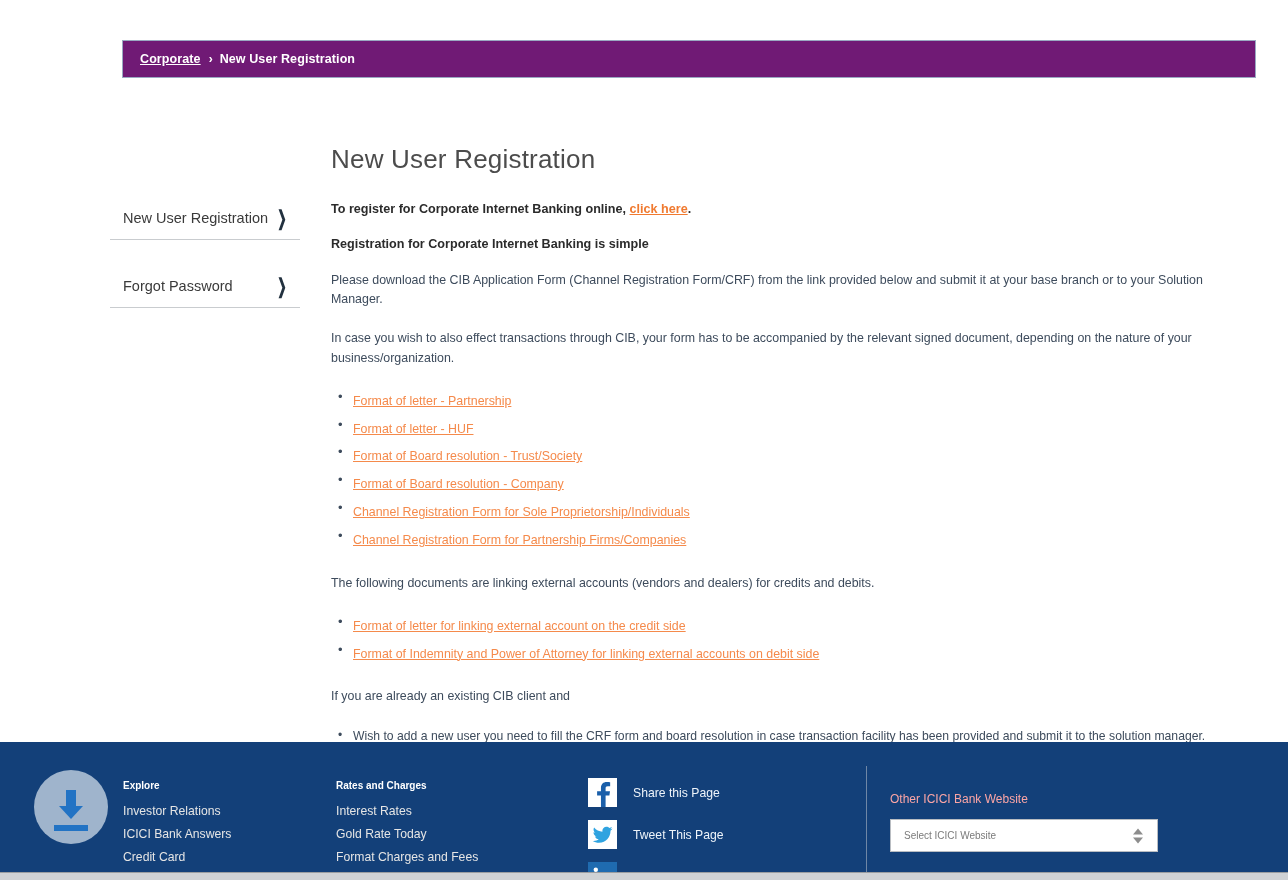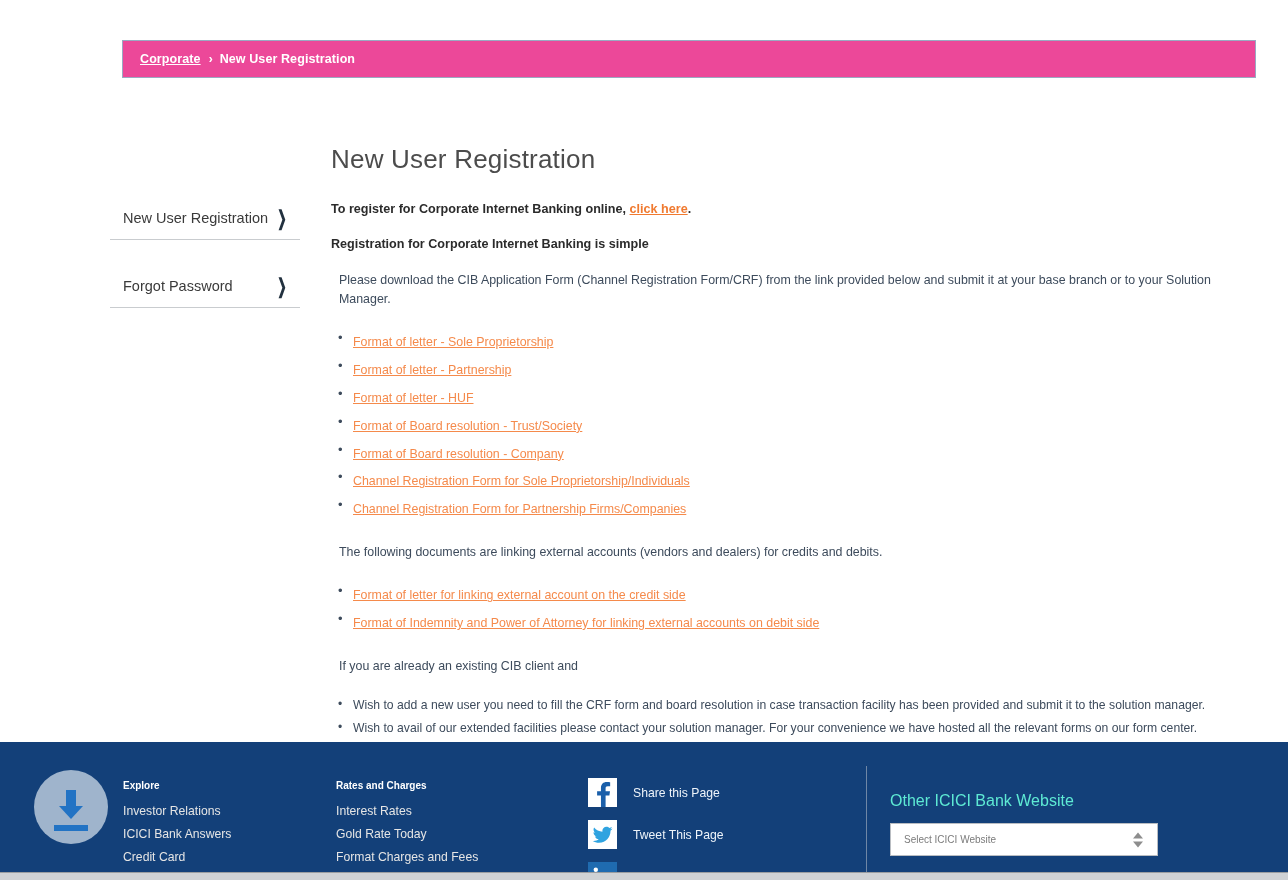--- a/index.html
+++ b/index.html
@@ -16,21 +16,21 @@
     width: 1288px; height: 880px;
     background: #ffffff;
     overflow: hidden;
   }
 
   
   #breadcrumb-bar {
     position: absolute;
     left: 122px; top: 40px;
     width: 1134px; height: 38px;
-    background: #ec4899;
+    background: #701a75;
     border: 1px solid #9aa9c2;
     display: flex;
     align-items: center;
     padding-left: 17px;
   }
   #breadcrumb-bar .crumb {
     color: #ffffff;
     font-size: 12.5px;
     font-weight: bold;
     letter-spacing: .1px;
@@ -98,21 +98,21 @@
   .lead .inline-link {
     color: #f07a30;
     text-decoration: underline;
     font-weight: bold;
     cursor: pointer;
   }
   .para {
     font-size: 12.4px;
     color: #3d4b5c;
     line-height: 1.55;
-    margin: 0 0 20px 8px;
+    margin: 0 0 20px 0;
   }
   ul.linklist {
     list-style: none;
     margin: 0 0 22px 0;
     padding: 0;
   }
   ul.linklist li {
     position: relative;
     padding-left: 22px;
     margin-bottom: 3px;
@@ -242,22 +242,22 @@
     width: 1px; height: 112px;
     background: #6f87a6;
   }
 
   #footer-select-block {
     position: absolute;
     left: 890px; top: 50px;
     width: 270px;
   }
   #footer-select-block .sel-label {
-    font-size: 16px;
-    color: #5eead4;
+    font-size: 12px;
+    color: #fca5a5;
     margin-bottom: 13px;
     white-space: nowrap;
   }
   #website-select {
     position: relative;
     width: 268px; height: 33px;
     background: #ffffff;
     border: 1px solid #b9bdc2;
     display: flex;
     align-items: center;
@@ -322,23 +322,23 @@
   <div id="main">
 
     <h1 id="page-title">New User Registration</h1>
 
     <p class="lead"><span>To register for Corporate Internet Banking online, </span><span class="inline-link">click here</span><span>.</span></p>
 
     <p class="lead">Registration for Corporate Internet Banking is simple</p>
 
     <p class="para">Please download the CIB Application Form (Channel Registration Form/CRF) from the link provided below and submit it at your base branch or to your Solution Manager.</p>
 
+    <p class="para">In case you wish to also effect transactions through CIB, your form has to be accompanied by the relevant signed document, depending on the nature of your business/organization.</p>
 
     <ul class="linklist" id="form-links">
-      <li><a>Format of letter - Sole Proprietorship</a></li>
       <li><a>Format of letter - Partnership</a></li>
       <li><a>Format of letter - HUF</a></li>
       <li><a>Format of Board resolution - Trust/Society</a></li>
       <li><a>Format of Board resolution - Company</a></li>
       <li><a>Channel Registration Form for Sole Proprietorship/Individuals</a></li>
       <li><a>Channel Registration Form for Partnership Firms/Companies</a></li>
     </ul>
 
     <p class="para">The following documents are linking external accounts (vendors and dealers) for credits and debits.</p>
 

